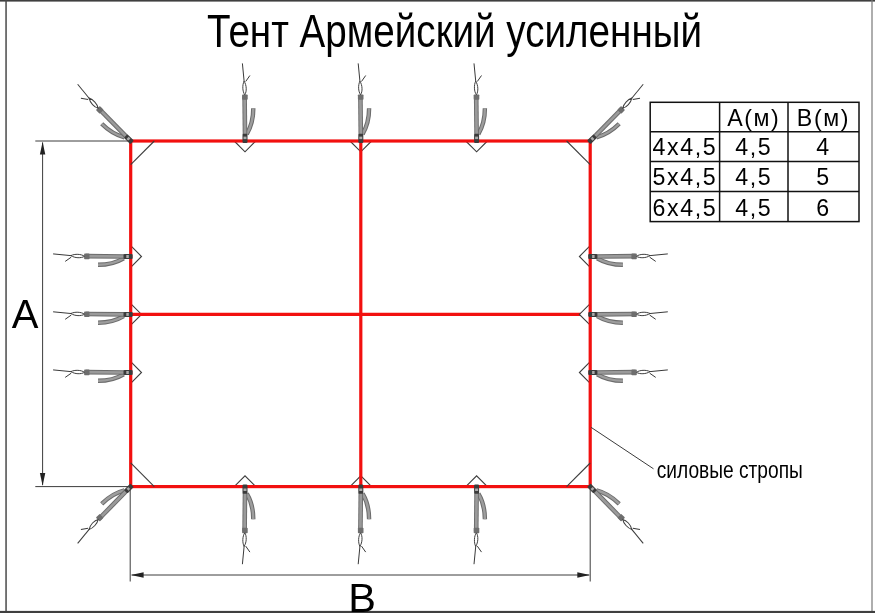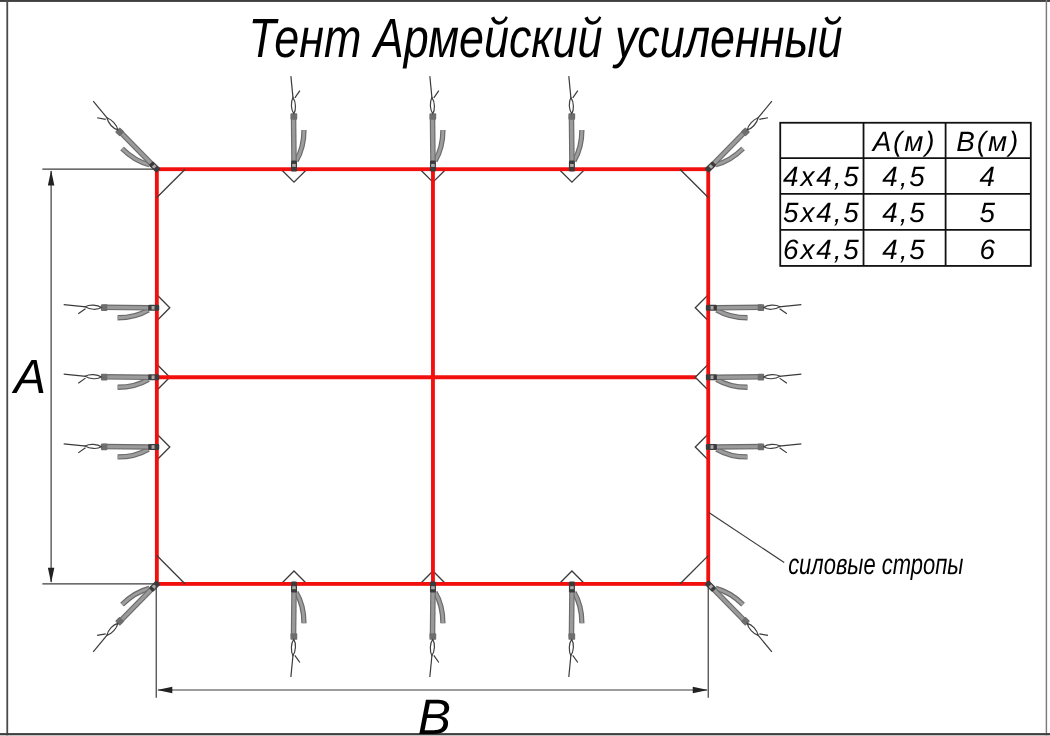--- a/index.html
+++ b/index.html
@@ -1,17 +1,17 @@
 <!DOCTYPE html>
 <html><head>
 <meta charset="utf-8">
 <style>
   html,body{margin:0;padding:0;background:#ffffff;}
   #page{position:relative;width:875px;height:613px;overflow:hidden;
-        font-family:"Liberation Sans", sans-serif;font-style:italic;}
+        font-family:"Liberation Sans", sans-serif;}
   svg{display:block;}
 </style>
 </head>
 <body>
 
 <div id="page">
 <svg width="875" height="613" viewBox="0 0 875 613">
 <defs>
 
   <g id="strap">

